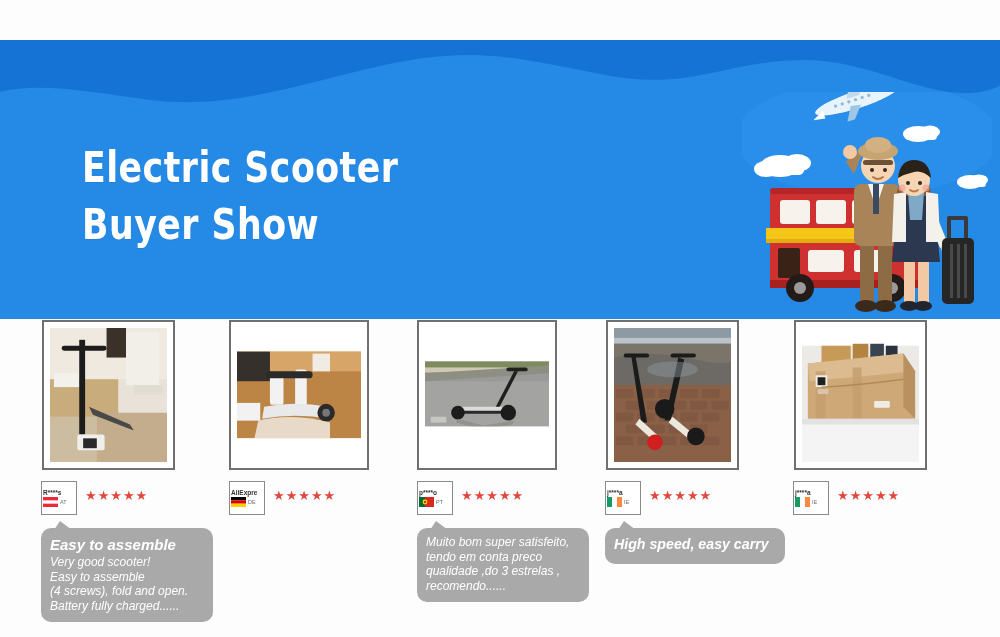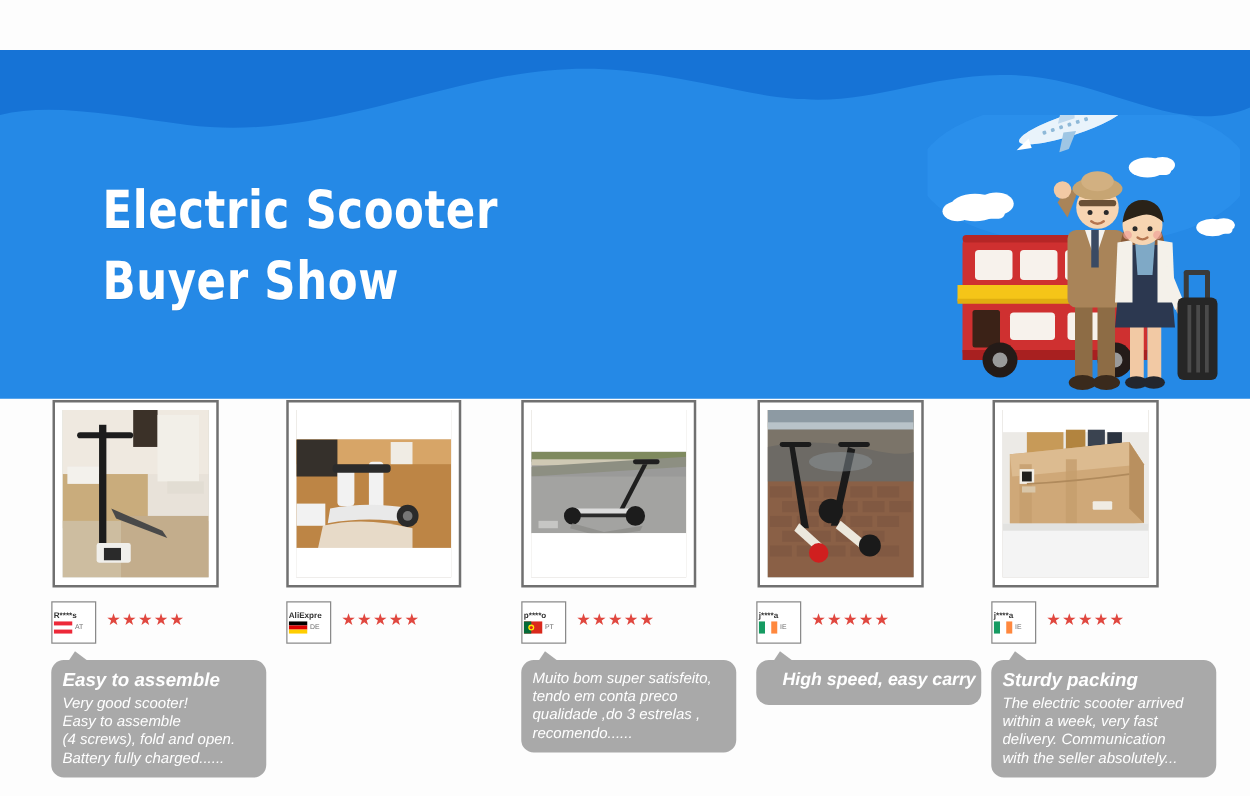--- a/index.html
+++ b/index.html
@@ -90,21 +90,21 @@
     content:"";position:absolute;left:13px;top:-7px;
     width:0;height:0;
     border-left:6px solid transparent;
     border-right:12px solid transparent;
     border-bottom:9px solid #a9a9a9;
   }
   .bubble-title{
     font-size:15px;font-weight:bold;line-height:19px;color:#ffffff;
     margin-bottom:1px;white-space:nowrap;
   }
-  .card-3 .bubble-title{font-size:14.2px;margin-left:12px;}
+  .card-3 .bubble-title{font-size:14.2px;}
   .bubble-body{
     font-size:12px;line-height:14.5px;color:#ffffff;white-space:pre-line;
   }
 </style>
 </head>
 <body>
 
 <div class="page">
 
   <div class="banner">
@@ -472,23 +472,16 @@
             <svg class="flag" viewBox="0 0 15 10">
               <rect width="5" height="10" fill="#169b62"></rect>
               <rect x="5" width="5" height="10" fill="#ffffff"></rect>
               <rect x="10" width="5" height="10" fill="#ff883e"></rect>
             </svg>
             <span class="cc">IE</span>
           </div>
         </div>
         <div class="stars">★★★★★</div>
       </div>
-      <div class="bubble">
-        <div class="bubble-title">Sturdy packing</div>
-        <div class="bubble-body">The electric scooter arrived
-within a week, very fast
-delivery. Communication
-with the seller absolutely...</div>
-      </div>
     </div>
 
   </div>
 </div>
 
 </body></html>

